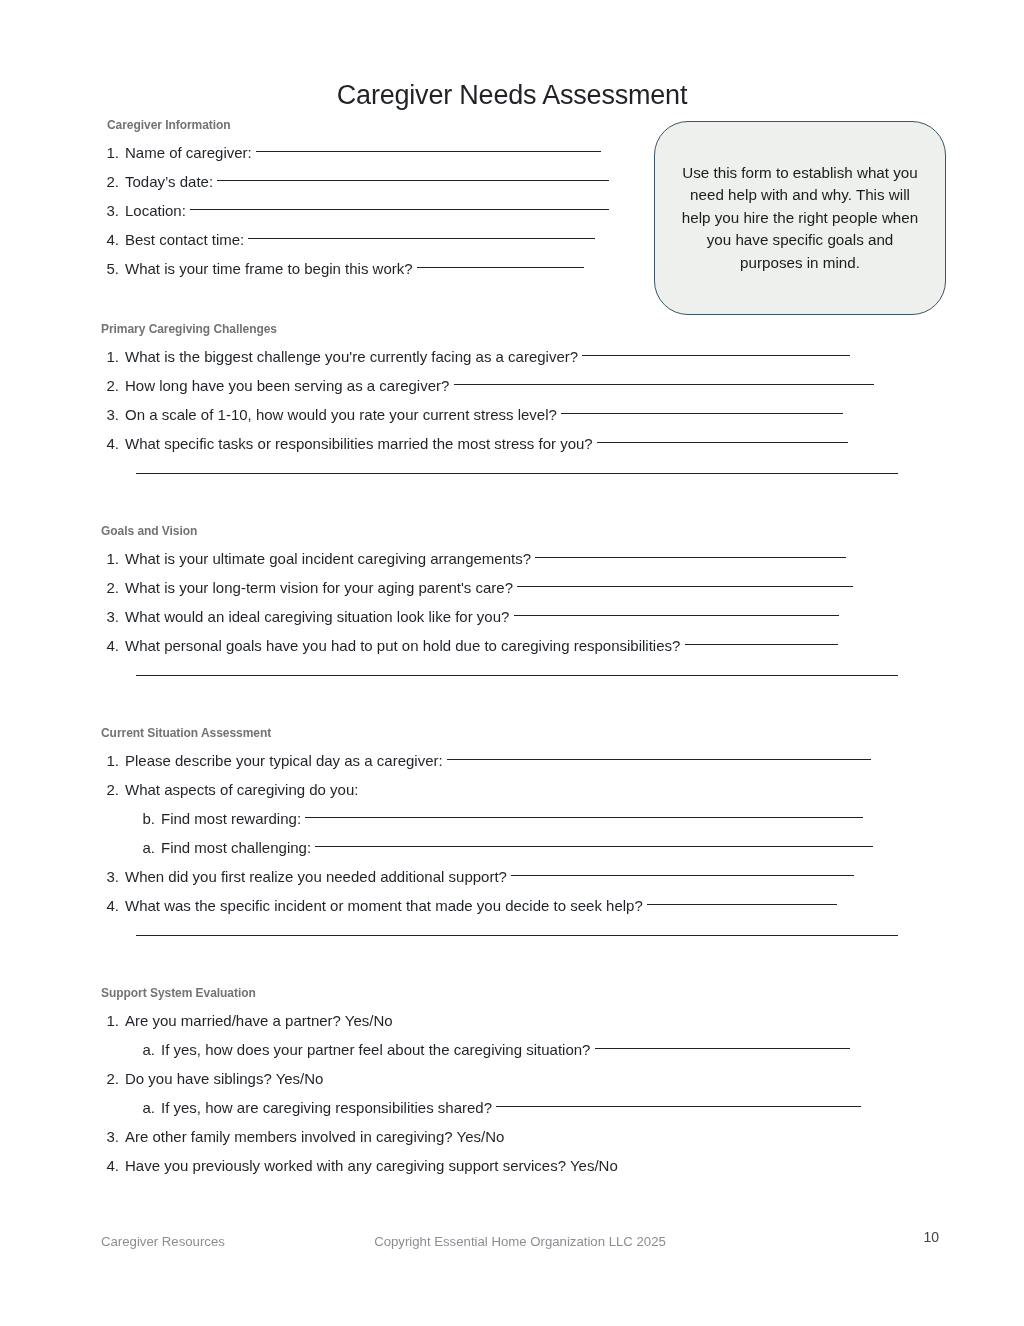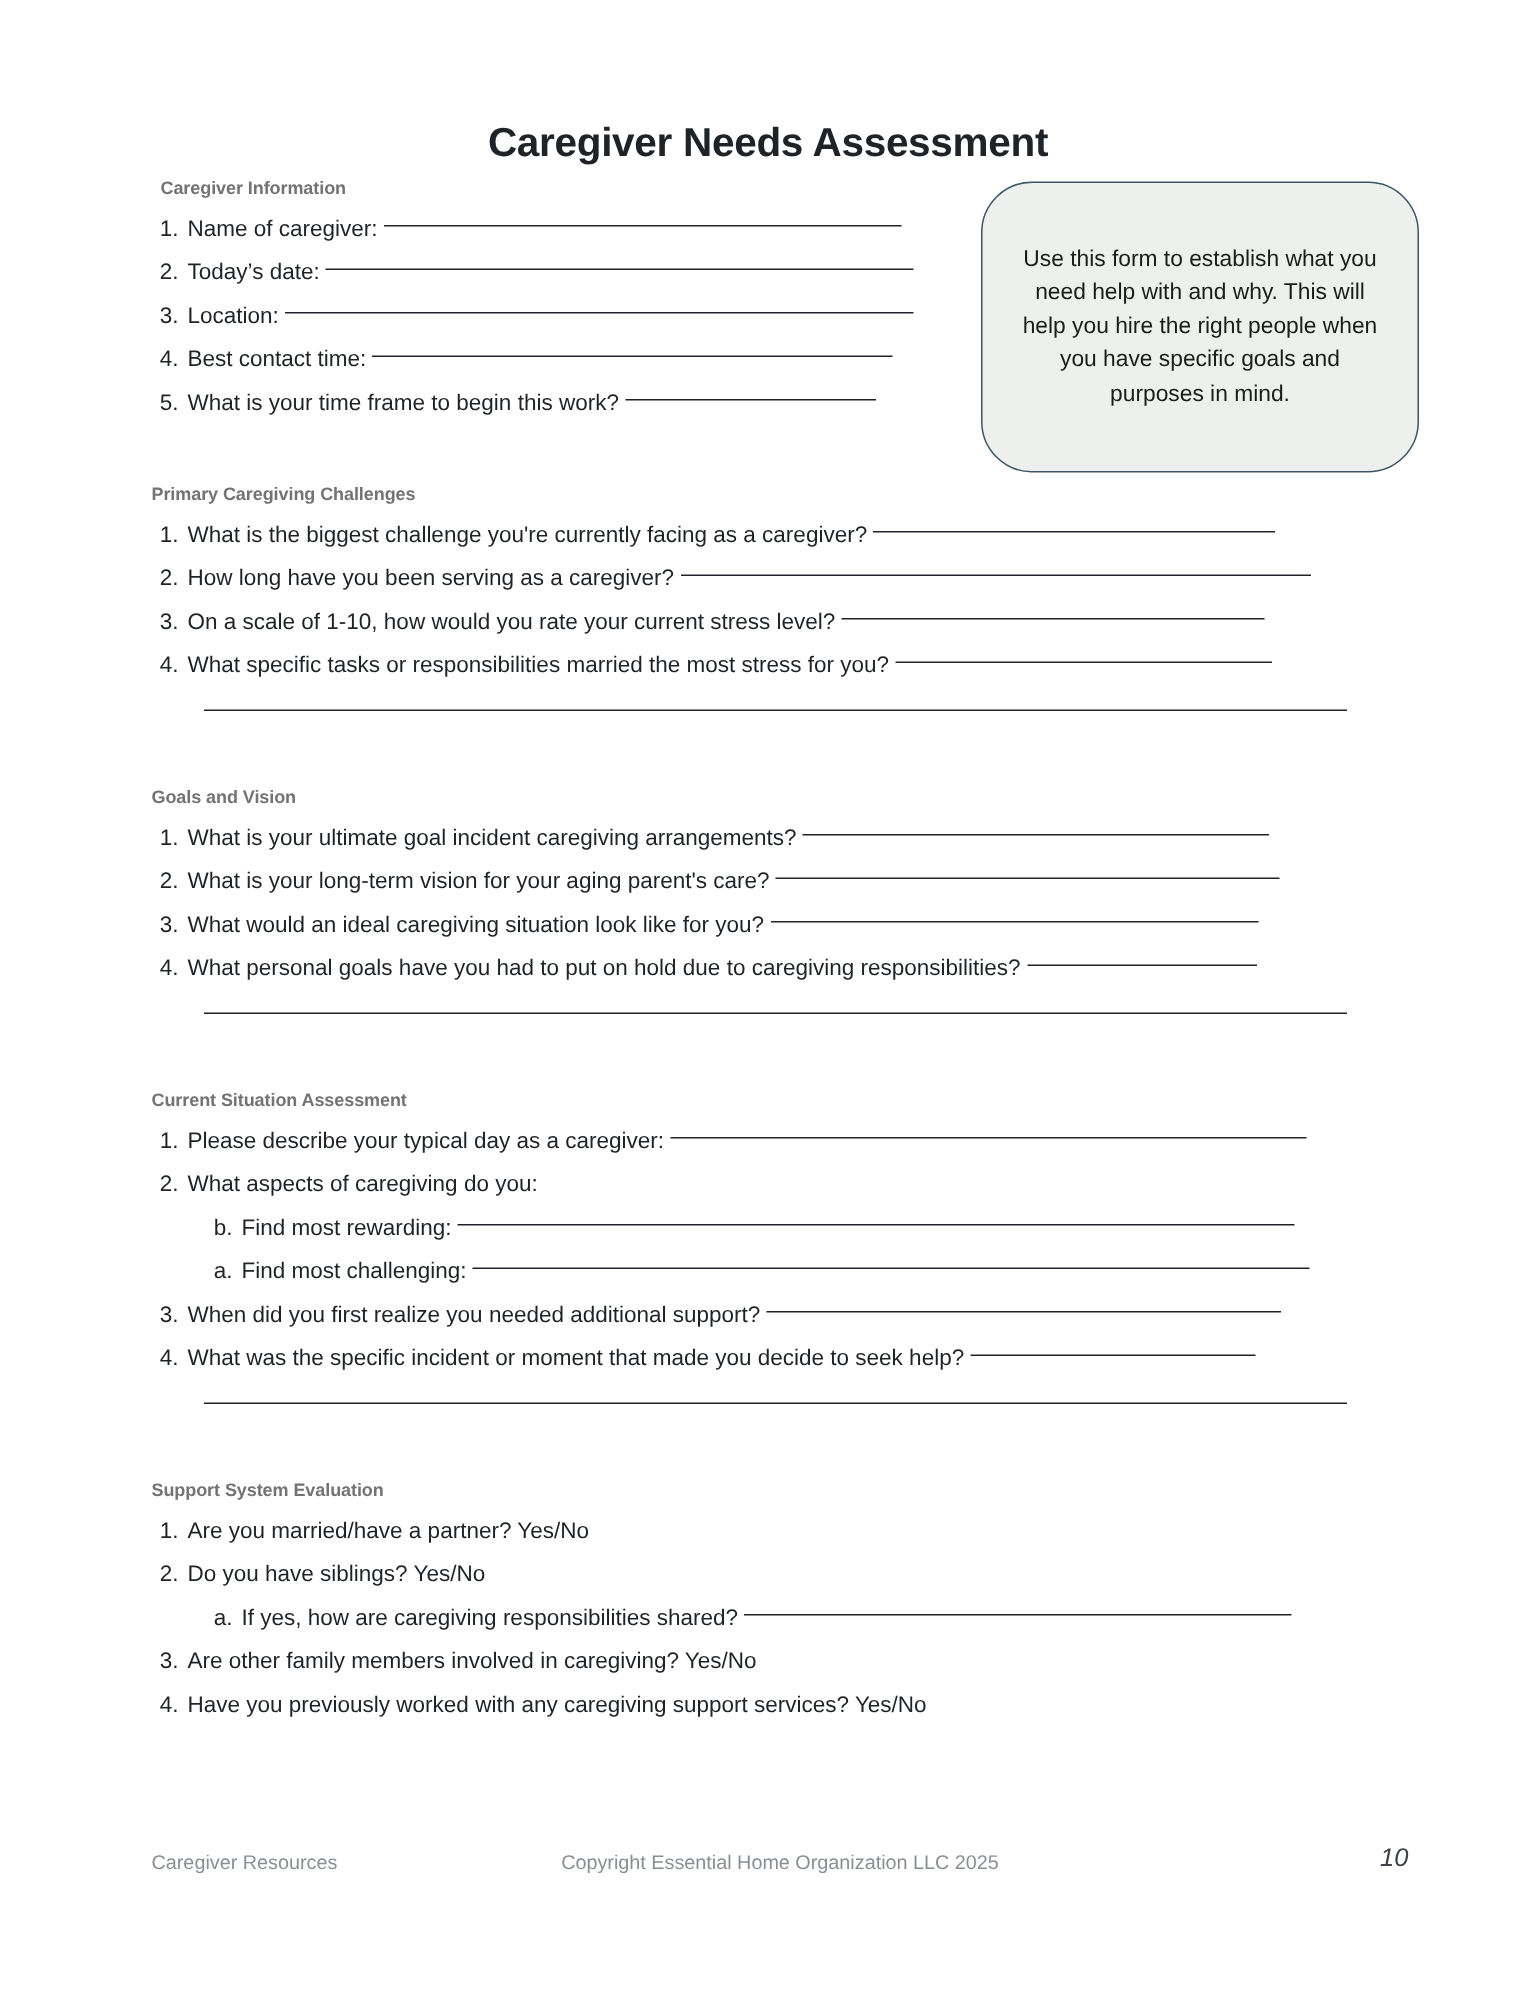--- a/index.html
+++ b/index.html
@@ -26,21 +26,21 @@
   }
 
   
   .doc-title {
     position: absolute;
     top: 62px;
     left: 0;
     width: 1024px;
     text-align: center;
     font-size: 27px;
-    font-weight: bold;
+    font-weight: normal;
     letter-spacing: -0.2px;
     color: #1f2328;
   }
 
   
   .callout {
     position: absolute;
     left: 654px;
     top: 121px;
     width: 292px;
@@ -139,23 +139,22 @@
     position: absolute;
     left: 0;
     top: 0;
     width: 838px;
     text-align: center;
   }
   .footer-right {
     position: absolute;
     right: 0;
     top: -5px;
-    font-size: 17px;
+    font-size: 14px;
     color: #3d4349;
-    font-style: italic;
   }
 </style>
 </head>
 <body>
 
 <div class="page">
 
   <h1 class="doc-title">Caregiver Needs Assessment</h1>
 
   <div class="callout">
@@ -208,20 +207,21 @@
           <li class="qitem"><span class="qnum">4.</span><span class="qtext">What was the specific incident or moment that made you decide to seek help?</span><span>&nbsp;</span><span class="rule" style="width: 190px;"></span></li>
           <li class="qitem rule-row">
             <span class="rule" style="width: 762px;"></span>
           </li>
         </ul>
       </div>
       <div class="section" style="top: 986px; left: 101px;">
         <div class="section-heading" style="margin-left: 0px;">Support System Evaluation</div>
         <ul class="qlist">
           <li class="qitem"><span class="qnum">1.</span><span class="qtext">Are you married/have a partner? Yes/No</span></li>
+          <li class="qitem"><span class="qnum sub">a.</span><span class="qtext">If yes, how does your partner feel about the caregiving situation?</span><span>&nbsp;</span><span class="rule" style="width: 255px;"></span></li>
           <li class="qitem"><span class="qnum">2.</span><span class="qtext">Do you have siblings? Yes/No</span></li>
           <li class="qitem"><span class="qnum sub">a.</span><span class="qtext">If yes, how are caregiving responsibilities shared?</span><span>&nbsp;</span><span class="rule" style="width: 365px;"></span></li>
           <li class="qitem"><span class="qnum">3.</span><span class="qtext">Are other family members involved in caregiving? Yes/No</span></li>
           <li class="qitem"><span class="qnum">4.</span><span class="qtext">Have you previously worked with any caregiving support services? Yes/No</span></li>
         </ul>
       </div>
     </div>
 
   <div class="footer">
     <span class="footer-left">Caregiver Resources</span>

